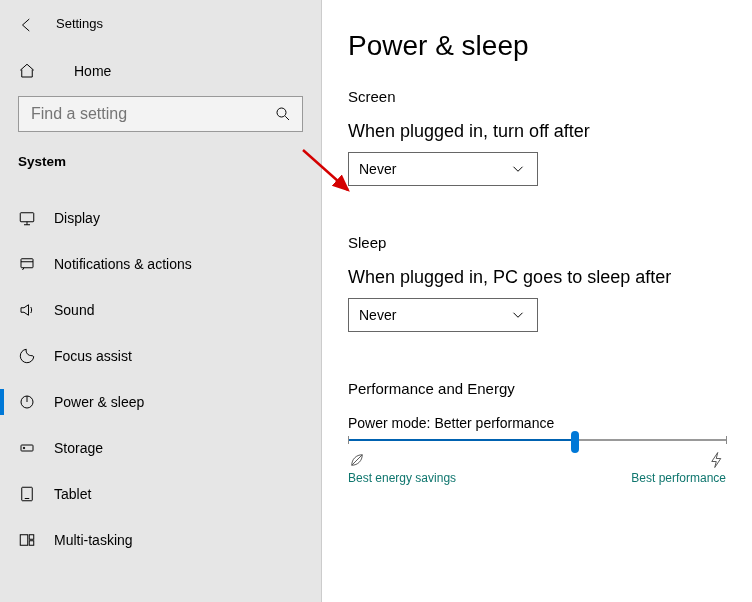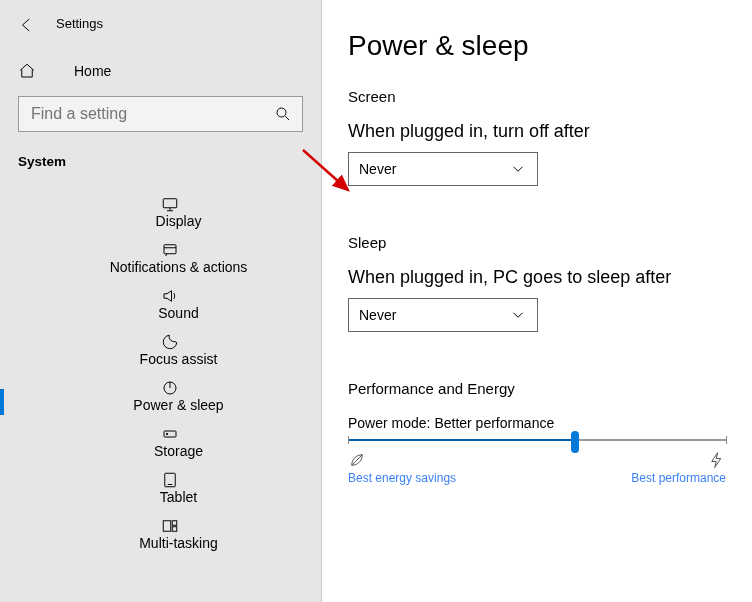--- a/index.html
+++ b/index.html
@@ -7,38 +7,38 @@
   .app{display:flex;width:100%;height:100%;}
   .sidebar{width:322px;background:#e6e6e6;padding-top:10px;box-sizing:border-box;position:relative;border-right:1px solid #ccc;}
   .back-row{display:flex;align-items:flex-start;padding:6px 3px 0 18px;}
   .back-row .title{font-size:13px;margin-left:20px;}
   .home-row{display:flex;align-items:center;padding:14px 4px 10px 18px;margin-top:14px;gap:20px;}
   .home-row .label{font-size:14px;margin-left:18px;}
   .search-box{display:flex;align-items:center;margin:6px 18px 14px 18px;height:34px;border:1px solid #999;background:#f3f3f3;padding:0 10px;}
   .search-box input{flex:1;border:none;outline:none;background:transparent;font-size:16px;color:#be185d;}
   .category{font-weight:600;font-size:13.5px;padding:8px 18px 12px 18px;}
   .nav-list{margin-top:14px;}
-  .nav-item{display:flex;align-items:center;height:46px;padding-left:18px;cursor:pointer;position:relative;flex-direction:column;}
+  .nav-item{display:flex;align-items:center;height:46px;padding-left:18px;cursor:pointer;position:relative;}
   .nav-item .label{font-size:14px;margin-left:18px;}
   .nav-item.active::before{content:"";position:absolute;left:0;top:10px;bottom:10px;width:4px;background:#0078d7;}
   .icon{width:18px;height:18px;display:inline-flex;align-items:center;justify-content:center;flex-shrink:0;}
   .icon svg{width:18px;height:18px;stroke:#000;fill:none;stroke-width:1.3;}
   .main{flex:1;padding:30px 26px 0 26px;box-sizing:border-box;position:relative;}
   h1{font-weight:500;font-size:28px;margin:0 0 26px 0;}
   h2{font-weight:400;font-size:15px;margin:0 0 16px 0;}
   .field-label{font-size:18px;margin-bottom:10px;}
   .dropdown{display:flex;align-items:center;justify-content:space-between;width:168px;height:32px;border:1px solid #666;padding:0 10px;font-size:14px;cursor:pointer;text-align:center;}
   .section{margin-bottom:48px;}
   .power-label{font-size:14px;margin:18px 0 8px 0;}
   .slider-wrap{position:relative;margin-top:8px;}
   .slider-track{height:2px;background:#999;position:relative;}
   .slider-fill{position:absolute;top:0;left:0;height:2px;background:#0062b1;width:60%;}
   .slider-thumb{position:absolute;top:-8px;left:60%;width:8px;height:22px;background:#0078d7;border-radius:4px;transform:translateX(-50%);}
   .tick{position:absolute;width:1px;height:8px;background:#888;top:-3px;}
-  .slider-caps{display:flex;justify-content:space-between;align-items:flex-end;margin-top:10px;font-size:12px;color:#3b82f6;}
+  .slider-caps{display:flex;justify-content:space-between;align-items:flex-end;margin-top:10px;font-size:12px;color:#0f766e;}
   .cap{display:flex;flex-direction:column;align-items:center;gap:2px;}
   .cap svg{width:18px;height:18px;stroke:#555;fill:none;stroke-width:1.3;}
   .cap.right{align-items:flex-end;}
   .cap.left{align-items:flex-start;}
   .arrow-annot{position:absolute;left:298px;top:145px;pointer-events:none;}
   .arrow-annot svg{width:70px;height:55px;}
 </style>
 </head>
 <body>
 

